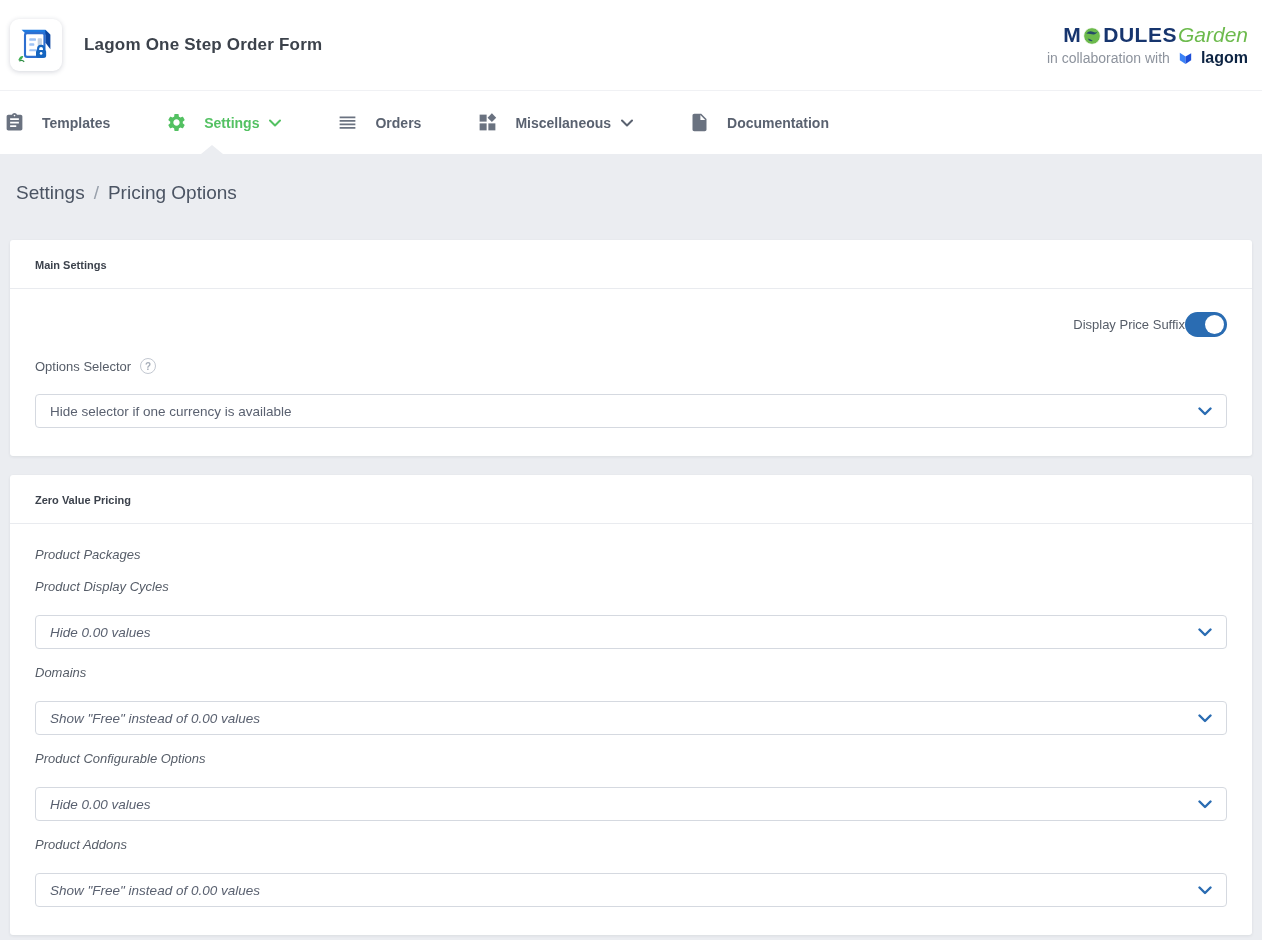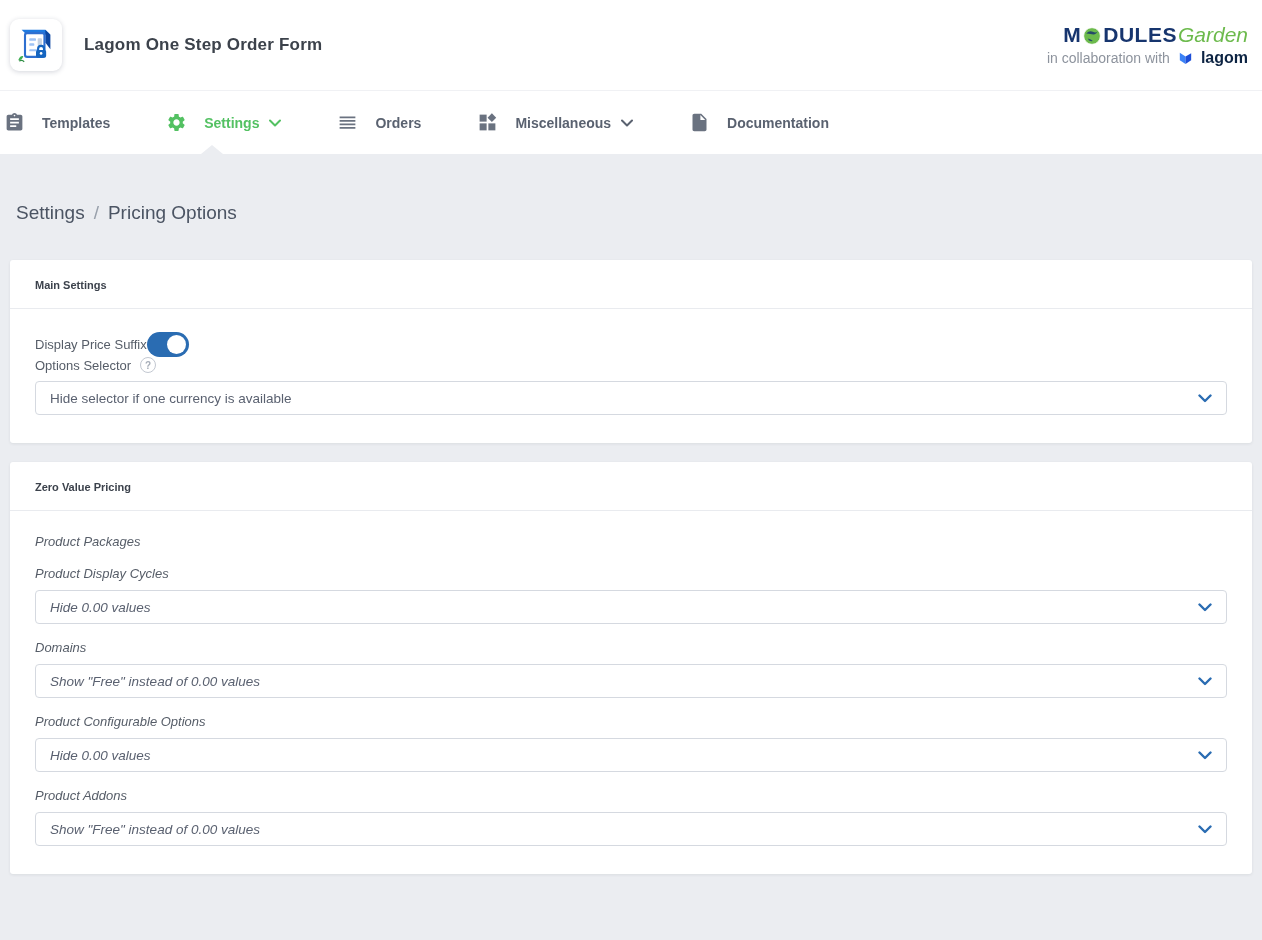--- a/index.html
+++ b/index.html
@@ -44,50 +44,50 @@
   .nav-item.active .nav-icon { fill:#53c162; }
   .nav-item.active .nav-label { color:#53c162; }
   .nav-item.active .nav-caret polyline { stroke:#53c162; }
   .nav-pointer {
     position:absolute; bottom:0; left:201px; width:0; height:0;
     border-left:11px solid transparent; border-right:11px solid transparent;
     border-bottom:9px solid #ebedf1;
   }
   
   .content { padding:0 10px; }
-  .breadcrumb { padding:48px 6px 36px; font-size:19px; font-weight:500; color:#4b5463; }
+  .breadcrumb { padding:28px 6px 36px; font-size:19px; font-weight:500; color:#4b5463; }
   .breadcrumb .sep { color:#98a0ab; margin:0 9px; font-weight:400; }
   .card {
     background:#fff; border-radius:3px; margin-bottom:19px;
     box-shadow:0 1px 3px rgba(40,50,70,.09);
   }
   .card-header { padding:19px 25px 17px; }
   .card-title { font-size:11px; font-weight:700; color:#3c424c; }
   .card-divider { height:1px; background:#e9ebef; }
   .card-body { padding:23px 25px 28px; }
   .field-label { font-size:13px; color:#565d68; }
-  .row-toggle { display:flex; justify-content:flex-start; align-items:center; }
+  .row-toggle { display:flex; justify-content:flex-end; align-items:center; margin-bottom:21px; }
   .toggle {
     width:42px; height:25px; border-radius:13px; background:#2a6cb2;
     position:relative; cursor:pointer; flex:none;
   }
   .toggle::after {
     content:""; position:absolute; width:19px; height:19px; border-radius:50%;
     background:#fff; top:3px; right:3px;
   }
   .label-row { display:flex; align-items:center; }
   .help {
     display:inline-flex; width:16px; height:16px; border-radius:50%;
     border:1px solid #c3c8d1; color:#a6adb8; font-size:10px; font-weight:700;
     align-items:center; justify-content:center; margin-left:9px; cursor:pointer;
   }
   .select {
     height:34px; border:1px solid #d5d9e0; border-radius:4px; background:#fff;
     display:flex; align-items:center; padding:0 40px 0 14px; position:relative;
-    font-size:13.5px; color:#5a6170; margin-top:8px; cursor:pointer;
+    font-size:13.5px; color:#5a6170; margin-top:20px; cursor:pointer;
   }
   .select .chev { position:absolute; right:14px; top:50%; margin-top:-4px; }
   .zvp-field { margin-bottom:14px;font-style:italic; }
   .zvp-field:last-child { margin-bottom:0; }
 </style>
 </head>
 <body>
 
 <div class="topbar">
   <div class="topbar-left">

